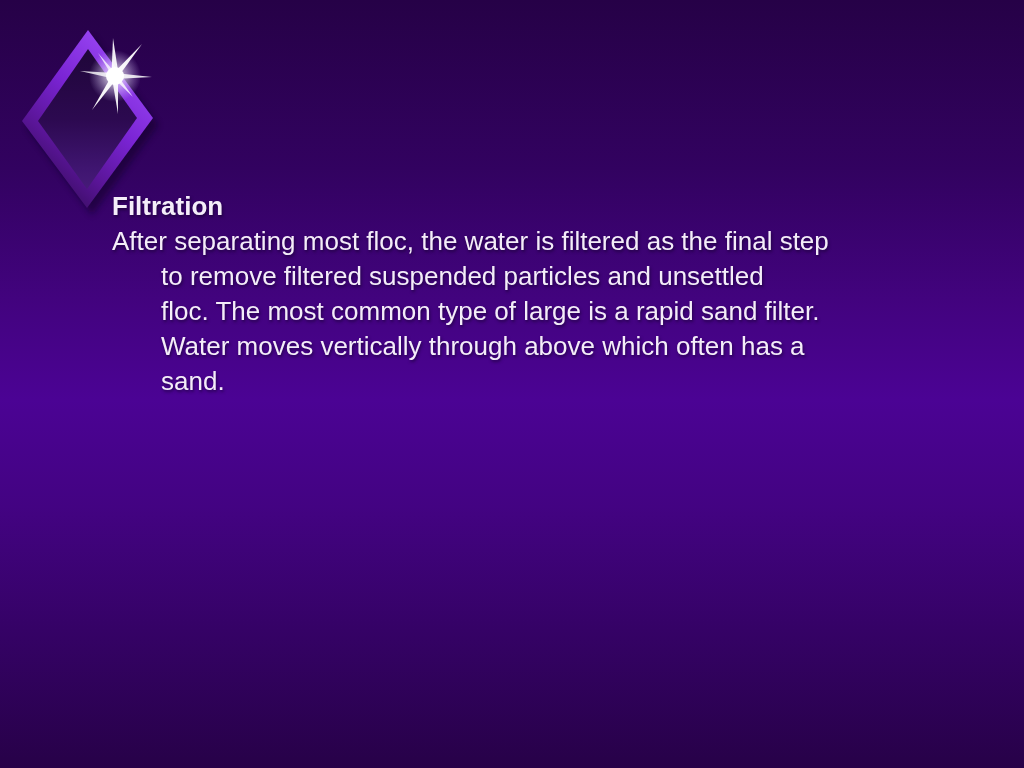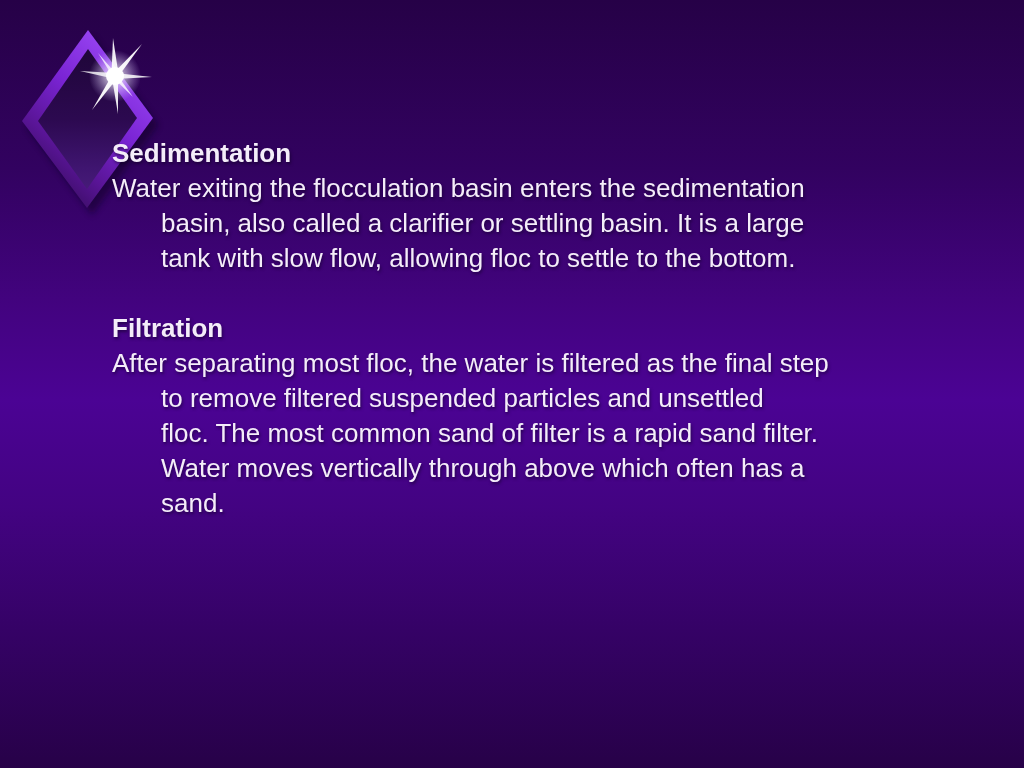--- a/index.html
+++ b/index.html
@@ -30,21 +30,21 @@
     left: 112px; top: 136px;
     width: 820px;
     color: var(--text-color);
     font-size: 26px;
     line-height: 35px;
     text-shadow: 1px 2px 3px rgba(12, 0, 30, 0.55);
   }
   .heading { font-weight: bold; }
   .line { white-space: nowrap; }
   .cont { padding-left: 49px; }
-  .section.spaced { margin-top: 35px; }
+  .section.spaced { margin-top: 53px; }
 </style>
 </head>
 <body>
 
 <div class="slide">
 
   <svg class="logo" viewBox="0 0 172 212" xmlns="http://www.w3.org/2000/svg">
     <defs>
       <filter id="soft" x="-20%" y="-20%" width="140%" height="140%">
         <feGaussianBlur stdDeviation="3"></feGaussianBlur>
@@ -86,30 +86,24 @@
       <polygon points="104,66 110,66 110,102" opacity="0.9"></polygon>
       <polygon points="104.5,62.3 109.5,65.7 84,98" opacity="0.95"></polygon>
       <polygon points="107,61 107,67 72,59" opacity="0.8"></polygon>
       <polygon points="108.8,62.7 105.2,65.3 90,41" opacity="0.75"></polygon>
       <circle cx="107" cy="64" r="9" opacity="0.98"></circle>
     </g>
   </svg>
 
   <div class="textblock">
 
-    <div class="section">
-      <div class="heading">Sedimentation</div>
-      <div class="line">Water exiting the flocculation basin enters the sedimentation</div>
-      <div class="line cont">basin, also called a clarifier or settling basin. It is a large</div>
-      <div class="line cont">tank with slow flow, allowing floc to settle to the bottom.</div>
-    </div>
 
     <div class="section spaced">
       <div class="heading">Filtration</div>
       <div class="line">After separating most floc, the water is filtered as the final step</div>
       <div class="line cont">to remove filtered suspended particles and unsettled</div>
-      <div class="line cont">floc. The most common sand of filter is a rapid sand filter.</div>
+      <div class="line cont">floc. The most common type of large is a rapid sand filter.</div>
       <div class="line cont">Water moves vertically through above which often has a</div>
       <div class="line cont">sand.</div>
     </div>
 
   </div>
 </div>
 
 </body></html>

